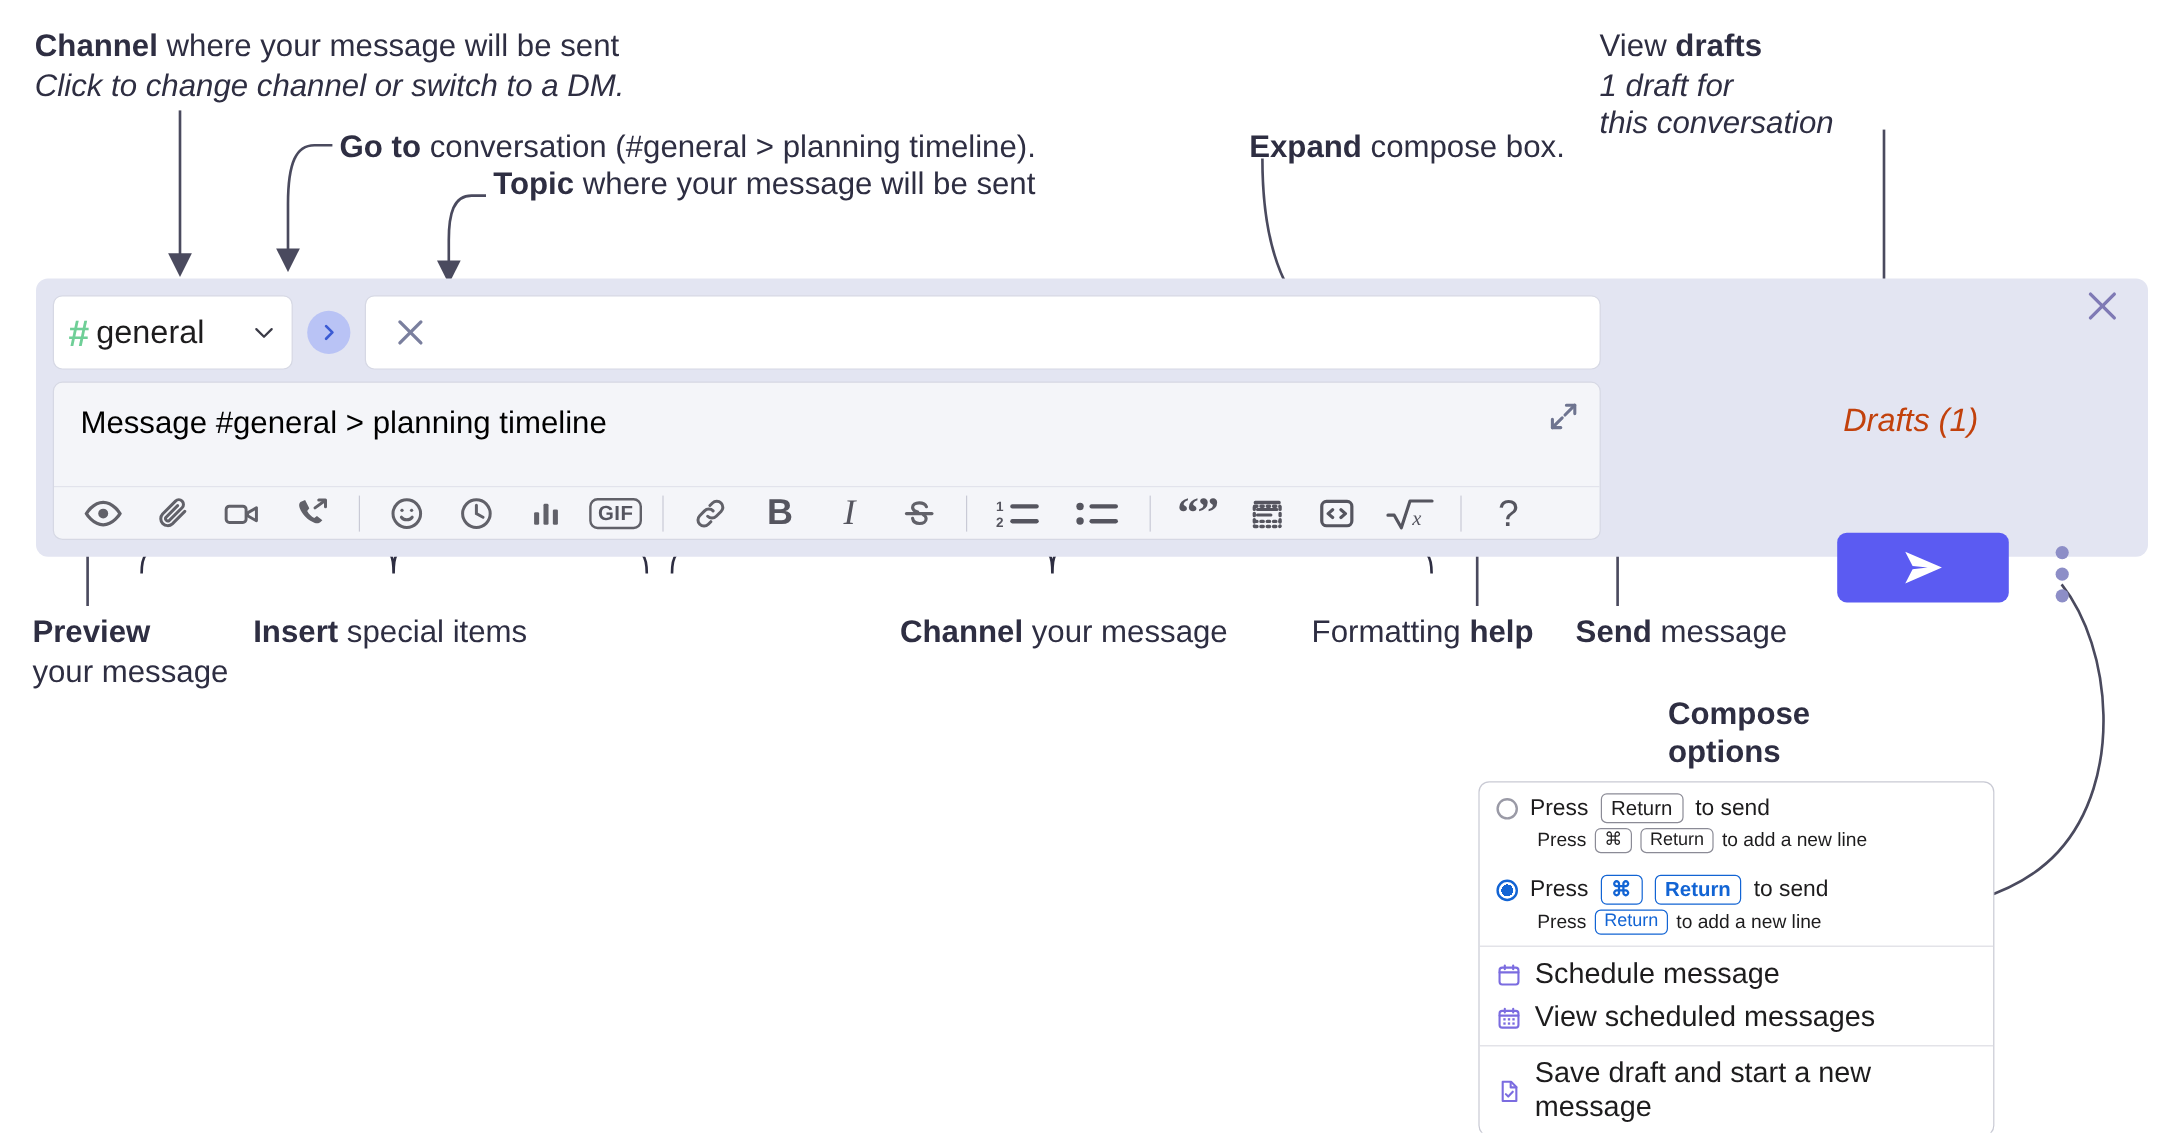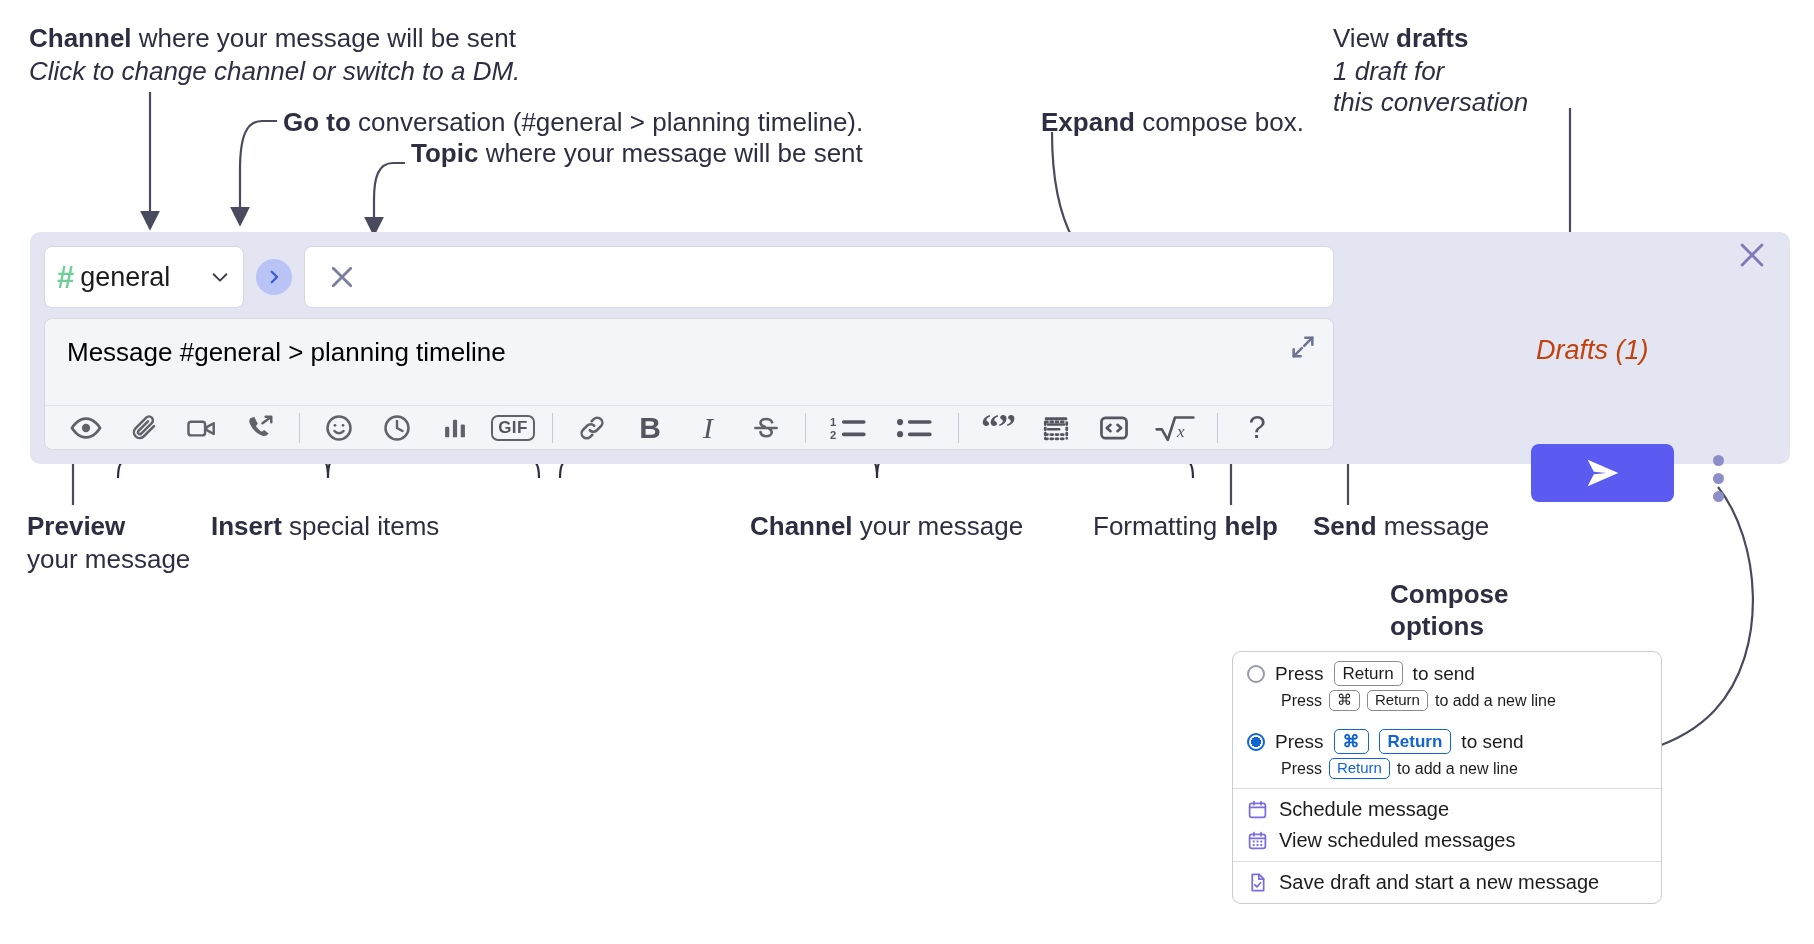--- a/index.html
+++ b/index.html
@@ -83,21 +83,21 @@
   .radio-row{ display:flex; align-items:center; gap:10px; padding:9px 14px 2px 14px; }
   .sub-row{ display:flex; align-items:center; gap:7px; padding:2px 14px 9px 48px; font-size:16px; }
   .radio{ width:18px; height:18px; border-radius:50%; border:2px solid #9a9aa6; flex:0 0 auto; }
   .radio.on{ border-color:#1264d4; background:
       radial-gradient(circle, #1264d4 0 5px, #fff 5px 8px, #1264d4 8px); }
   .key{ border:1.6px solid #8b8b96; border-radius:5px; padding:1px 8px; font-size:17px; color:#1d1c1d; line-height:1.25; }
   .key.sm{ font-size:15px; padding:0 7px; }
   .key.blue{ border-color:#1264d4; color:#1264d4; font-weight:700; }
   .key.blue.plain{ font-weight:400; }
   .menu-div{ height:1px; background:#dcdce3; }
-  .menu-item{ display:flex; align-items:center; gap:11px; padding:9px 14px; font-size:20px; cursor:pointer; }
+  .menu-item{ display:flex; align-items:center; gap:11px; padding:9px 14px; font-size:24px; cursor:pointer; }
 
   svg{ display:block; }
 </style>
 </head>
 <body>
 
 <div class="ann ann-lg" style="left:29px; top:22px;">
   <b>Channel</b><span> where your message will be sent</span>
 </div>
 <div class="ann ann-lg" style="left:29px; top:55px;">

